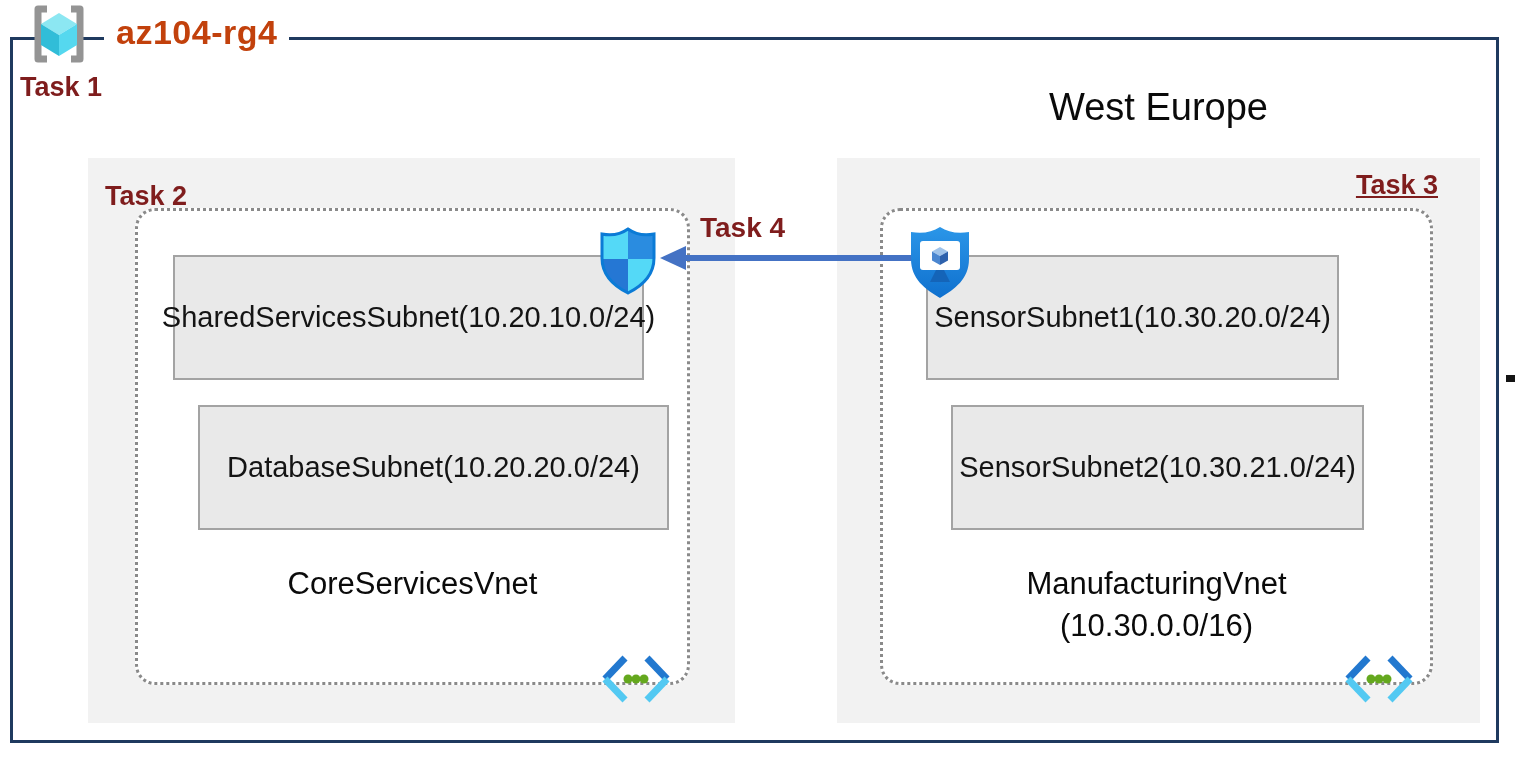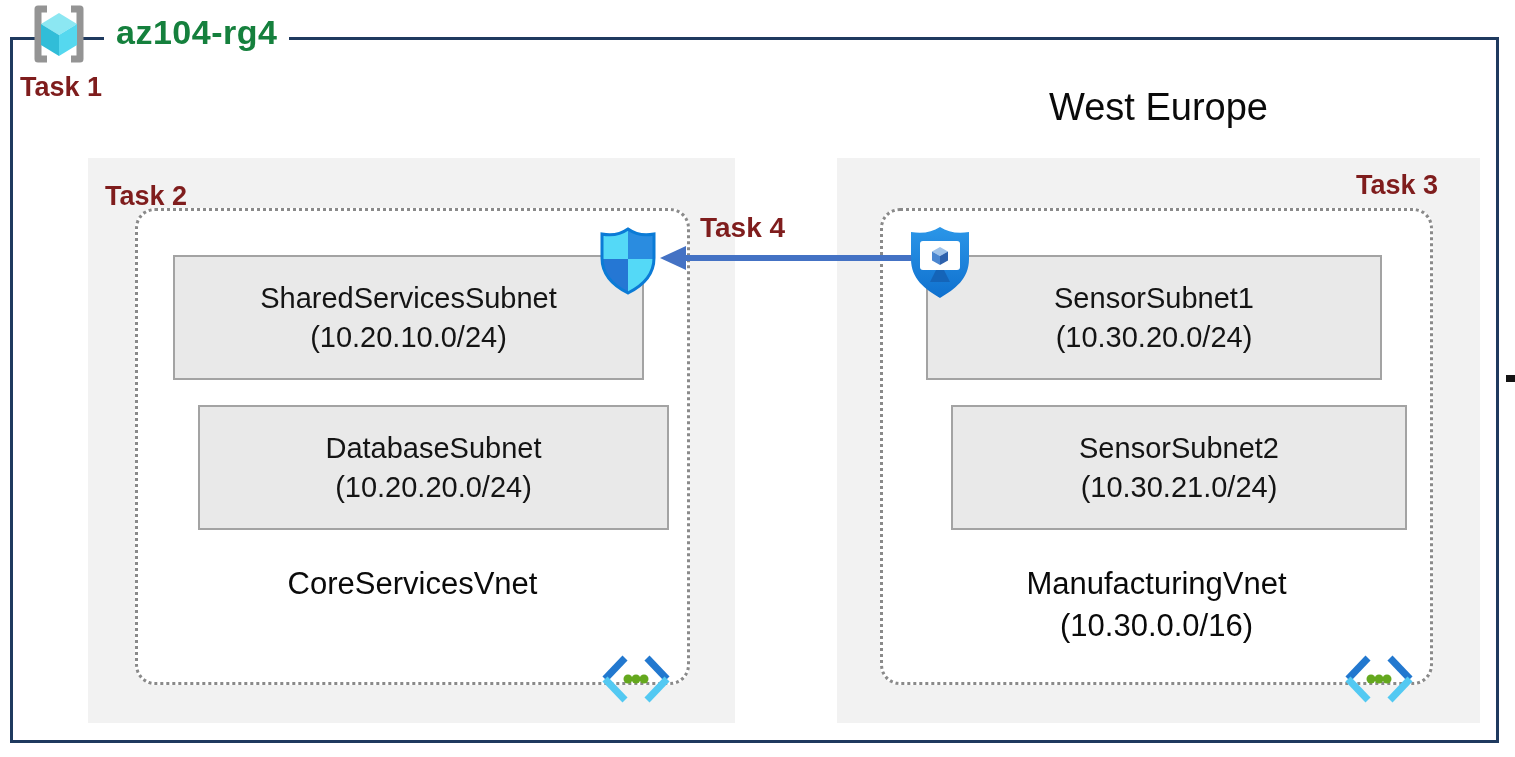--- a/index.html
+++ b/index.html
@@ -5,47 +5,47 @@
   html,body{margin:0;padding:0;background:#ffffff;}
   .stage{
     position:relative;width:1515px;height:757px;background:#ffffff;overflow:hidden;
     font-family:"Liberation Sans","DejaVu Sans",sans-serif;color:#111;
   }
   .outer-box{
     position:absolute;left:10px;top:37px;width:1489px;height:706px;
     border:3px solid #1f3a5f;background:#ffffff;box-sizing:border-box;
   }
   .rg-title{
-    position:absolute;left:104px;top:13px;font-size:34px;font-weight:bold;color:#15803d;
+    position:absolute;left:104px;top:13px;font-size:34px;font-weight:bold;color:#c2410c;
     background:#ffffff;padding:0 12px;letter-spacing:0.5px;z-index:6;
   }
   .rg-icon{position:absolute;left:26px;top:4px;z-index:6;}
   .task-label{font-size:27px;font-weight:bold;color:#7f1d1d;position:absolute;z-index:5;}
   .task1{left:20px;top:72px;}
   .region-title{position:absolute;top:86px;text-align:center;font-size:38px;font-weight:400;color:#0a0a0a;z-index:2;}
   .rt-east{left:88px;width:647px;}
   .rt-west{left:837px;width:643px;}
   .region-box{position:absolute;top:158px;height:565px;background:#f2f2f2;z-index:1;}
   .region-east{left:88px;width:647px;}
   .region-west{left:837px;width:643px;}
   .task2{left:17px;top:23px;}
-  .task3{right:42px;top:12px;}
+  .task3{right:42px;top:12px;text-decoration:underline;}
   .vnet-box{
     position:absolute;top:50px;height:477px;background:#ffffff;
     border:3px dotted #8a8a8a;border-radius:20px;box-sizing:border-box;z-index:2;
   }
   .vnet-east{left:47px;width:555px;}
   .vnet-west{left:43px;width:553px;}
   .subnet{
     position:absolute;height:125px;background:#e9e9e9;border:2px solid #a3a3a3;box-sizing:border-box;
-    display:flex;flex-direction:column;align-items:center;justify-content:center;
+    display:flex;flex-direction:row;align-items:center;justify-content:center;
     font-size:29px;line-height:39px;color:#141414;text-align:center;z-index:3;
   }
   .sn-east{left:35px;width:471px;}
-  .sn-west{left:43px;width:456px;}
+  .sn-west{left:43px;width:413px;}
   .sn-1{top:44px;}
   .sn-2{top:194px;margin-left:25px;}
   .vnet-label{
     position:absolute;left:0;top:352px;width:100%;text-align:center;
     font-size:31px;line-height:42px;color:#0a0a0a;z-index:3;
   }
   .vnet-icon{position:absolute;right:14px;bottom:-22px;z-index:4;}
   .nsg-icon{position:absolute;left:596px;top:225px;z-index:6;}
   .asg-icon{position:absolute;left:905px;top:224px;z-index:6;}
   .arrow-svg{position:absolute;left:658px;top:240px;z-index:5;}

